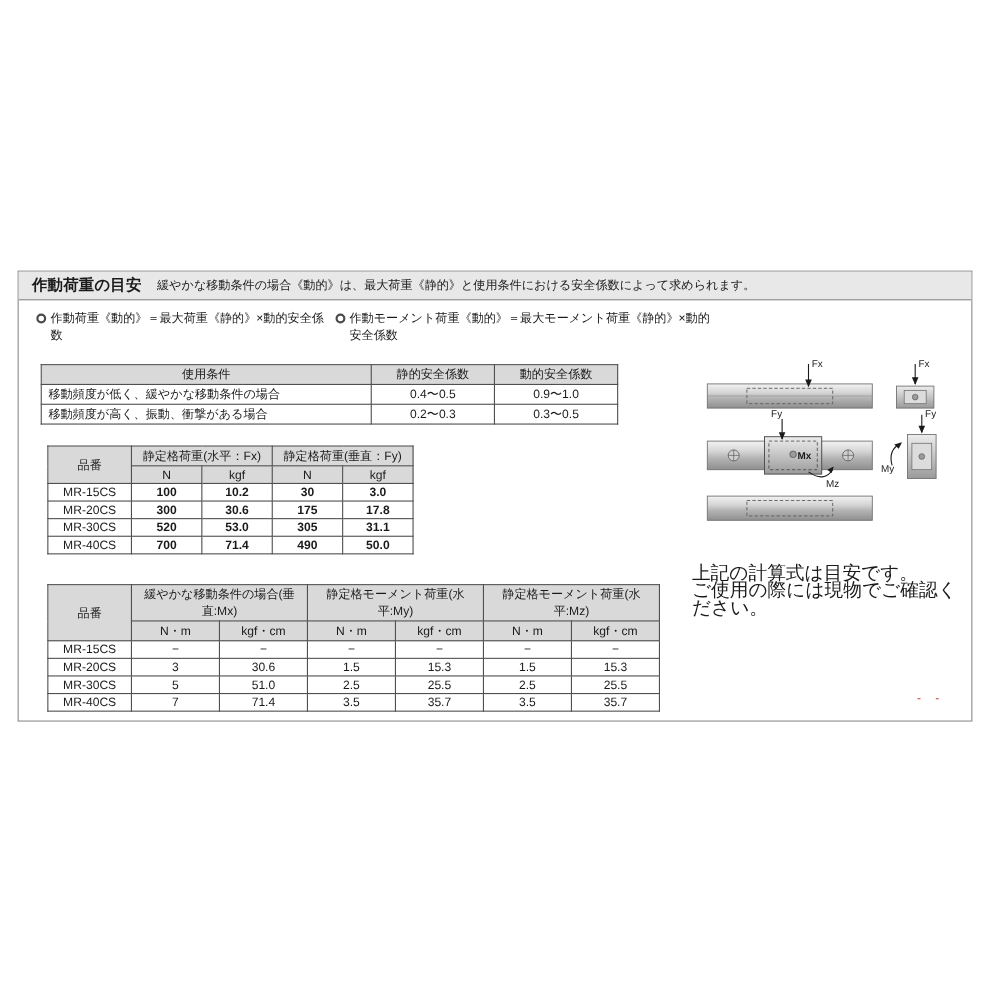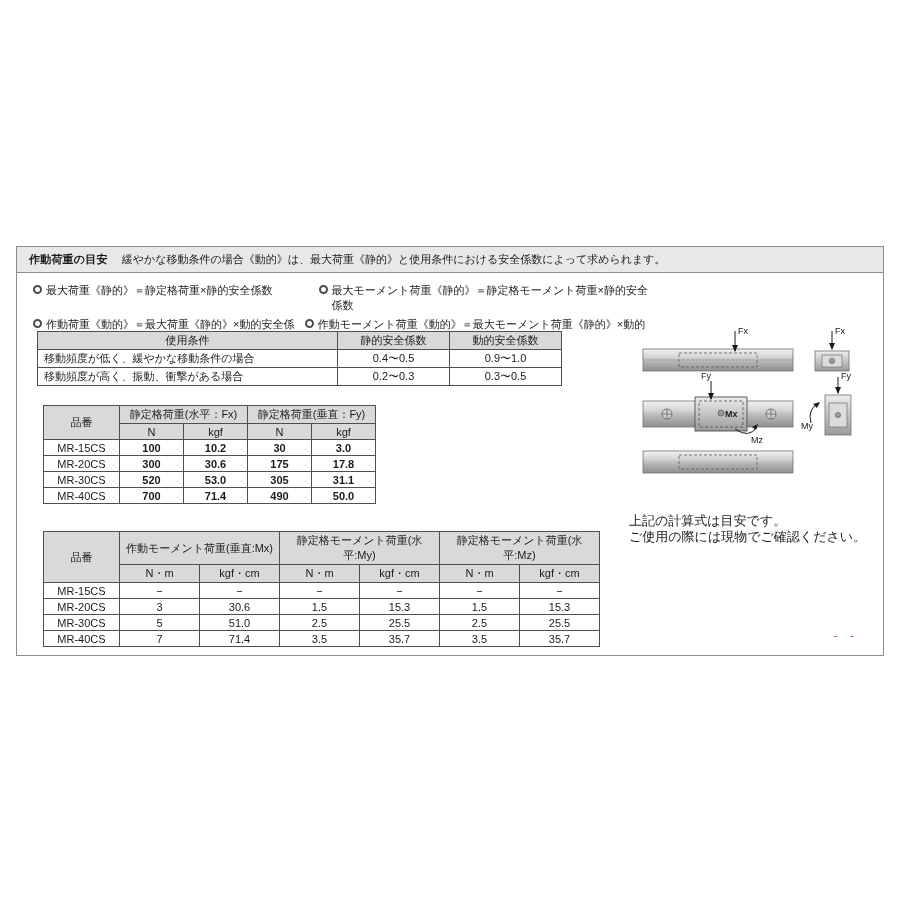--- a/index.html
+++ b/index.html
@@ -33,21 +33,21 @@
     height: 26px;
     background: #e8e8e8;
     border-bottom: 1px solid #8c8c8c;
     box-sizing: border-box;
     display: flex;
     align-items: center;
     padding-left: 12px;
     gap: 14px;
   }
   .header-title {
-    font-size: 11px;
+    font-size: 14px;
     font-weight: bold;
     letter-spacing: 0.2px;
   }
   .header-sub {
     font-size: 11px;
   }
   .formula-block {
     position: absolute;
     left: 16px;
     top: 36px;
@@ -125,21 +125,21 @@
   }
   .mom-table th.hd-hin { width: 76px; }
   .mom-table th.sp2 { width: 160px; }
   .mom-table th.unit { width: 80px; }
   .mom-table td.name { width: 76px; }
   .mom-table td.v { width: 80px; }
   .notes {
     position: absolute;
     left: 612px;
     top: 266px;
-    font-size: 13px;
+    font-size: 17px;
     line-height: 16px;
   }
   .diagram {
     position: absolute;
     left: 622px;
     top: 78px;
     width: 232px;
     height: 170px;
   }
   .dash-right {
@@ -160,30 +160,20 @@
 <body>
 
 <div class="page">
 
   <div class="header-bar">
     <span class="header-title">作動荷重の目安</span>
     <span class="header-sub">緩やかな移動条件の場合《動的》は、最大荷重《静的》と使用条件における安全係数によって求められます。</span>
   </div>
 
   <div class="formula-block">
-    <div class="formula-row">
-      <span class="formula-item first">
-        <span class="bullet"></span>
-        <span>最大荷重《静的》＝静定格荷重×静的安全係数</span>
-      </span>
-      <span class="formula-item">
-        <span class="bullet"></span>
-        <span>最大モーメント荷重《静的》＝静定格モーメント荷重×静的安全係数</span>
-      </span>
-    </div>
     <div class="formula-row">
       <span class="formula-item first">
         <span class="bullet"></span>
         <span>作動荷重《動的》＝最大荷重《静的》×動的安全係数</span>
       </span>
       <span class="formula-item">
         <span class="bullet"></span>
         <span>作動モーメント荷重《動的》＝最大モーメント荷重《静的》×動的安全係数</span>
       </span>
     </div>
@@ -250,21 +240,21 @@
       <td class="v">490</td>
       <td class="v">50.0</td>
     </tr>
   </tbody>
     </table>
 
   <table class="dt mom-table">
     <tbody>
         <tr>
       <th class="hd-hin" rowspan="2">品番</th>
-      <th class="sp2" colspan="2">作動モーメント荷重(垂直:Mx)</th>
+      <th class="sp2" colspan="2">緩やかな移動条件の場合(垂直:Mx)</th>
       <th class="sp2" colspan="2">静定格モーメント荷重(水平:My)</th>
       <th class="sp2" colspan="2">静定格モーメント荷重(水平:Mz)</th>
     </tr>
     <tr>
       <th class="unit">N・m</th>
       <th class="unit">kgf・cm</th>
       <th class="unit">N・m</th>
       <th class="unit">kgf・cm</th>
       <th class="unit">N・m</th>
       <th class="unit">kgf・cm</th>

